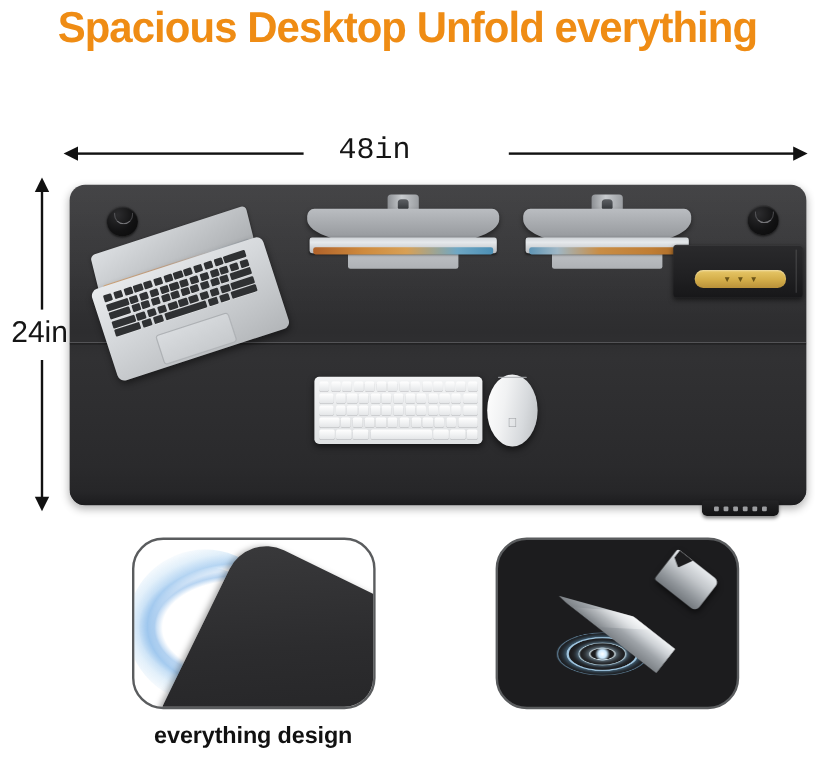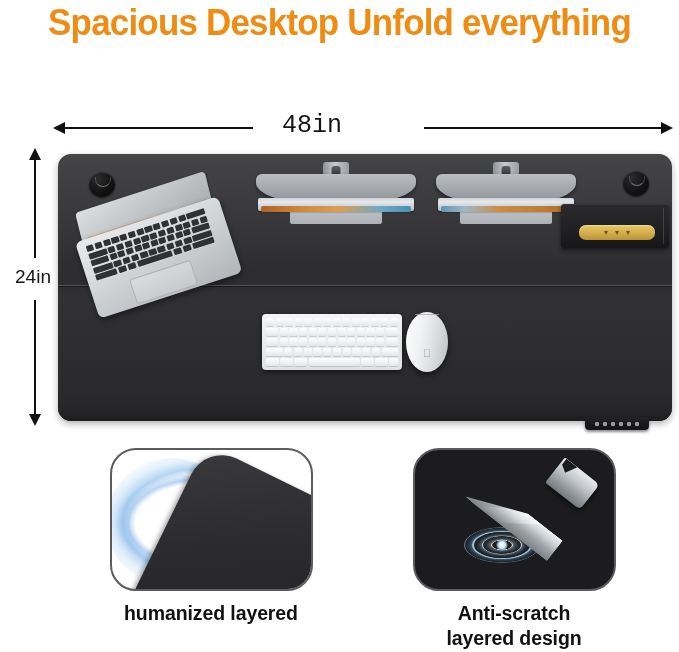--- a/index.html
+++ b/index.html
@@ -46,21 +46,21 @@
   .dim-v .line{position:absolute;left:7px;top:8px;width:1.6px;height:262px;background:#111;}
   .dim-v .hd-t{position:absolute;left:2px;top:0;width:0;height:0;
     border-left:6px solid transparent;border-right:6px solid transparent;border-bottom:12px solid #111;}
   .dim-v .hd-b{position:absolute;left:2px;bottom:0;width:0;height:0;
     border-left:6px solid transparent;border-right:6px solid transparent;border-top:12px solid #111;}
   .dim-v .gap{position:absolute;left:0;top:110px;width:16px;height:42px;background:#fff;}
 
   .lbl-24{
     position:absolute;left:2px;top:261px;width:62px;height:32px;
     display:flex;align-items:center;justify-content:center;
-    font-size:19px;font-weight:300;color:#151515;
+    font-size:25px;font-weight:300;color:#151515;
     background:#fff;
   }
   .tick-24{position:absolute;left:62px;top:284px;width:14px;height:1px;background:#8d8d8d;}
 
   
   .desk{
     position:absolute;left:58px;top:154px;width:614px;height:267px;
     border-radius:13px;
     background:
       linear-gradient(180deg,#3a3a3c 0%,#333335 28%,#2d2d2f 46%,#313133 54%,#2a2a2c 88%,#242426 100%);
@@ -575,20 +575,16 @@
       <div class="kn-blade">
         <div class="facet"></div>
       </div>
       <div class="kn-handle">
         <div class="notch"></div>
       </div>
     </div>
   </div>
 
   <div class="caption cap-left">
-    <span>humanized layered</span>
-  </div>
-  <div class="caption cap-right">
-    <span>Anti-scratch</span>
-    <span>layered design</span>
+    <span>everything design</span>
   </div>
 
 </div>
 
 </body></html>

